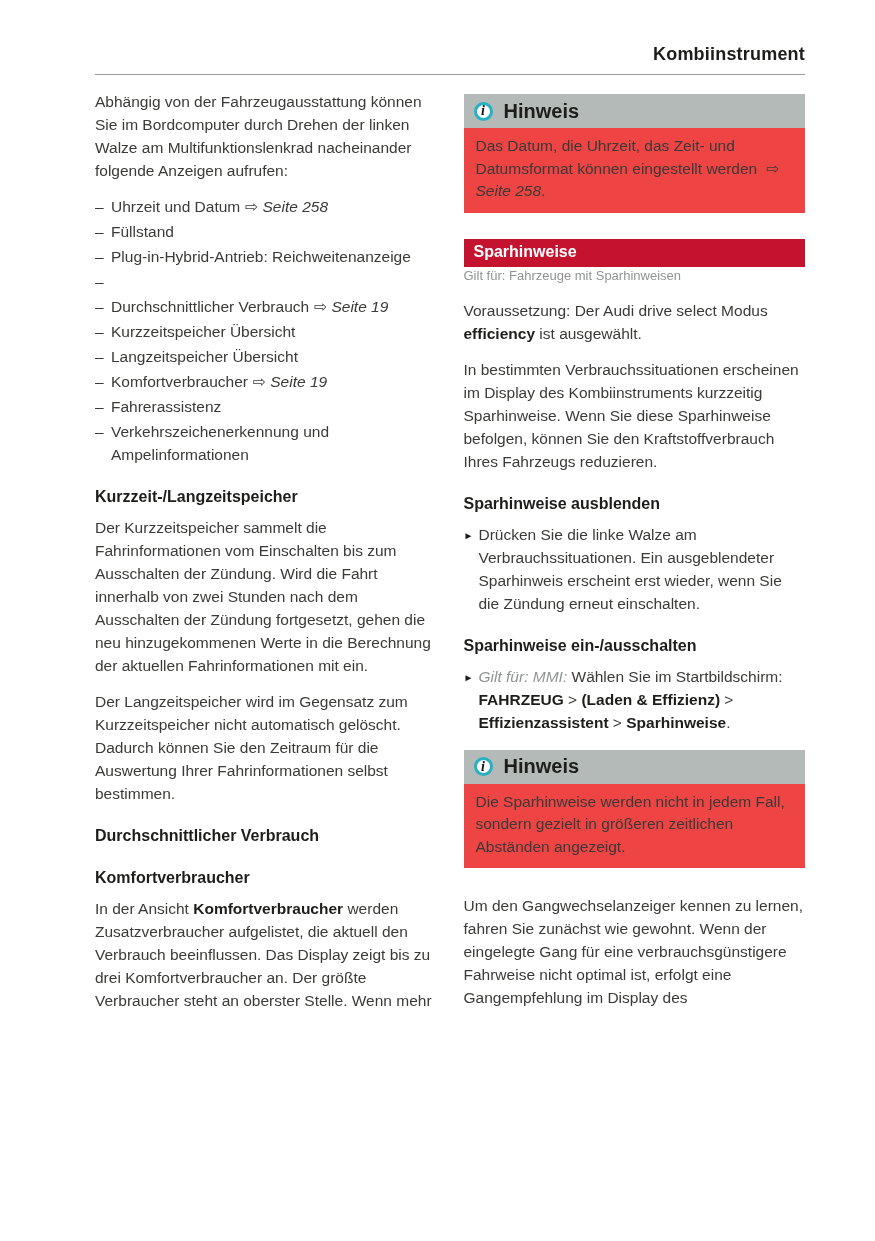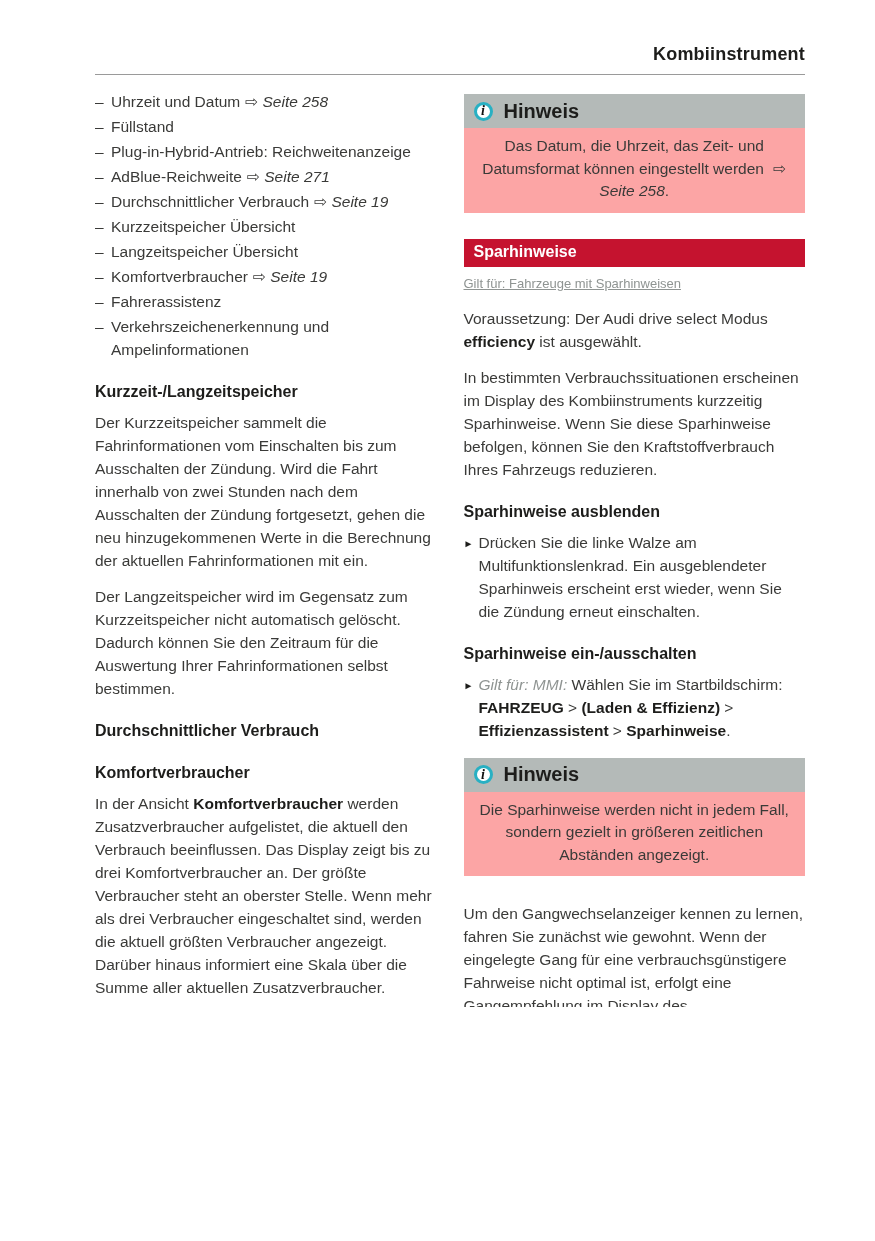--- a/index.html
+++ b/index.html
@@ -30,24 +30,24 @@
   
   .note { margin:4px 0 26px 0; }
   .note-header { background:#b4bab8; display:flex; align-items:center; gap:11px; padding:6px 10px; height:34px; }
   .info-icon {
     flex:none; width:19px; height:19px; border-radius:50%;
     border:3px solid #28b0c3; background:#ffffff; color:#111;
     font-family:"Liberation Serif","DejaVu Serif",serif; font-style:italic; font-weight:bold;
     display:flex; align-items:center; justify-content:center; font-size:14px; line-height:1;
   }
   .note-title { font-weight:bold; font-size:20px; color:#1d1d1b; }
-  .note-body { background:#fca5a5; padding:7px 12px 10px 12px; line-height:22.5px;text-align:center; }
+  .note-body { background:#ef4444; padding:7px 12px 10px 12px; line-height:22.5px; }
   
   .banner { background:#c5132f; color:#ffffff; font-weight:bold; font-size:16px; padding:3px 10px 5px 10px; line-height:20px; }
-  .applies { font-size:13px; line-height:17px; color:#8f9492; margin:8px 0 15px 0;text-decoration:underline; }
+  .applies { font-size:13px; line-height:17px; color:#8f9492; margin:0 0 15px 0; }
   .section-body-gap { margin-top:14px; }
   
   .bullet { display:flex; margin:0 0 13px 0; }
   .bullet-marker { flex:none; width:15px; font-size:10px; color:#1d1d1b; padding-top:1px; }
   .gray { color:#8f9492;font-style:italic; }
   .gang-bullet .dash { width:14px; }
   .upshift { font-size:13px; color:#1d1d1b; margin-right:6px; }
   
   .page-number { position:absolute; right:70px; top:1150px; font-size:17px; font-weight:bold; color:#4d7c0f; }
   .doc-code {
@@ -60,37 +60,37 @@
 </head>
 <body>
 
 <div class="page">
 
   <div class="header">Kombiinstrument</div>
 
   <div class="content">
 
     <div class="col">
+      <p>Abhängig von der Fahrzeugausstattung können Sie im Bordcomputer durch Drehen der linken Walze am Multifunktionslenkrad nacheinander folgende Anzeigen aufrufen:</p>
 
       <ul class="dashlist">
         <li>
             <span class="dash">–</span>
             <span><span>Uhrzeit und Datum</span><span class="ref">⇨ Seite 258</span></span>
           </li>
         <li>
             <span class="dash">–</span>
             <span><span>Füllstand</span><span class="ref"></span></span>
           </li>
         <li>
             <span class="dash">–</span>
             <span><span>Plug-in-Hybrid-Antrieb: Reichweitenanzeige</span><span class="ref"></span></span>
           </li>
         <li>
             <span class="dash">–</span>
-            <span><span>AdBlue-Reichweite</span><span class="ref">⇨ Seite 271</span></span>
           </li>
         <li>
             <span class="dash">–</span>
             <span><span>Durchschnittlicher Verbrauch</span><span class="ref">⇨ Seite 19</span></span>
           </li>
         <li>
             <span class="dash">–</span>
             <span><span>Kurzzeitspeicher Übersicht</span><span class="ref"></span></span>
           </li>
         <li>
@@ -133,21 +133,21 @@
 
       <div class="banner">Sparhinweise</div>
       <div class="applies">Gilt für: Fahrzeuge mit Sparhinweisen</div>
 
       <p><span>Voraussetzung: Der Audi drive select Modus </span><span class="b">efficiency</span><span> ist ausgewählt.</span></p>
       <p>In bestimmten Verbrauchssituationen erscheinen im Display des Kombiinstruments kurzzeitig Sparhinweise. Wenn Sie diese Sparhinweise befolgen, können Sie den Kraftstoffverbrauch Ihres Fahrzeugs reduzieren.</p>
 
       <h3>Sparhinweise ausblenden</h3>
       <div class="bullet">
         <span class="bullet-marker">►</span>
-        <span>Drücken Sie die linke Walze am Multifunktionslenkrad. Ein ausgeblendeter Sparhinweis erscheint erst wieder, wenn Sie die Zündung erneut einschalten.</span>
+        <span>Drücken Sie die linke Walze am Verbrauchssituationen. Ein ausgeblendeter Sparhinweis erscheint erst wieder, wenn Sie die Zündung erneut einschalten.</span>
       </div>
 
       <h3>Sparhinweise ein-/ausschalten</h3>
       <div class="bullet">
         <span class="bullet-marker">►</span>
         <span><span class="gray">Gilt für: MMI: </span><span>Wählen Sie im Startbildschirm: </span><span class="b">FAHRZEUG</span><span> &gt; </span><span class="b">(Laden &amp; Effizienz)</span><span> &gt; </span><span class="b">Effizienzassistent</span><span> &gt; </span><span class="b">Sparhinweise</span><span>.</span></span>
       </div>
 
       <div class="note" style="margin-top:16px;">
         <div class="note-header">

